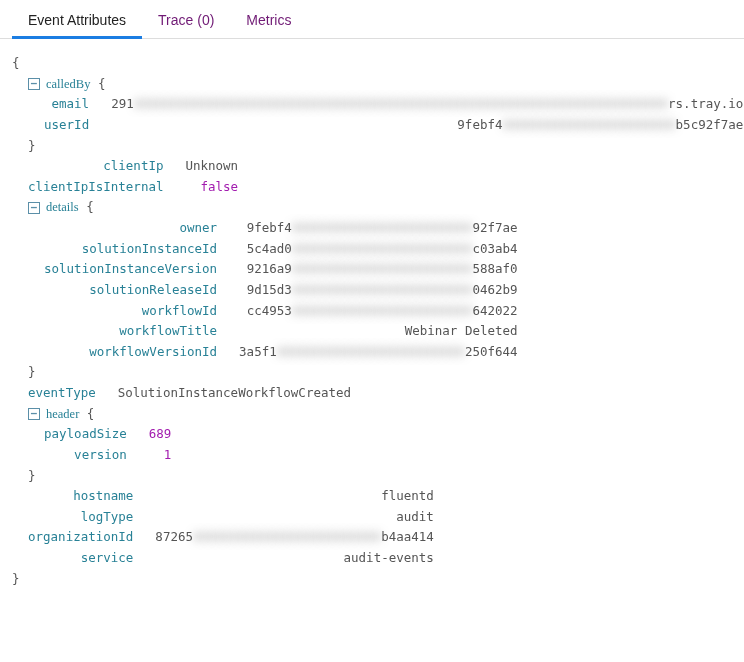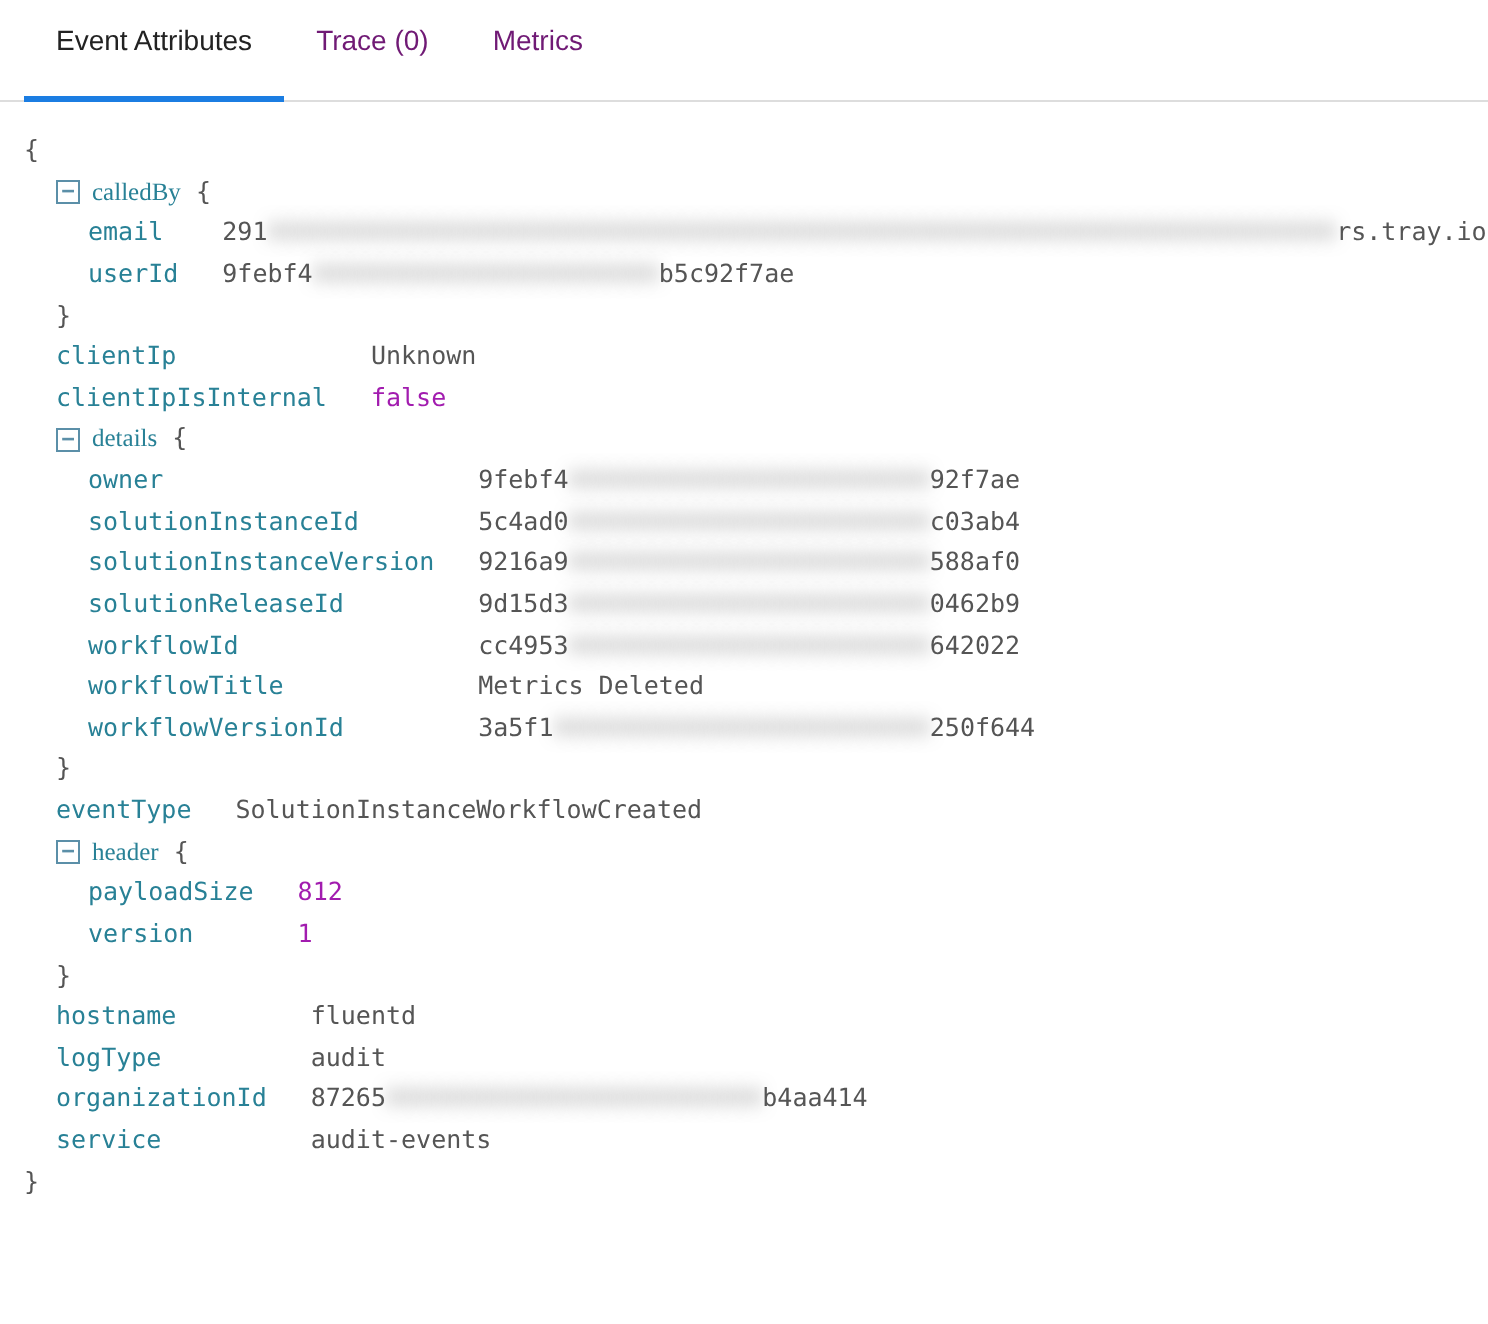--- a/index.html
+++ b/index.html
@@ -20,21 +20,21 @@
   .tab {
     padding: 12px 16px 10px;
     font-size: 14px;
     color: #701a75;
     cursor: pointer;
     margin-bottom: -1px;
   }
   .tab.active {
     color: #222;
     border-bottom: 3px solid #1b7de2;
-    padding-bottom: 20px;
+    padding-bottom: 8px;
     font-weight: 500;
   }
   .json-view {
     padding: 14px 12px;
     font-family: 'Consolas', 'Menlo', 'Monaco', monospace;
     font-size: 12.5px;
     line-height: 1.65;
   }
   .row { display: flex; align-items: center; }
   .indent-0 { padding-left: 0; }
@@ -53,21 +53,21 @@
     margin-right: 6px;
     font-family: monospace;
     font-weight: bold;
   }
   .key { color: #288196; margin-right: 6px; }
   .obj-key { color: #288196; font-family: Liberation Serif, serif; }
   .val { color: #555; white-space: pre; }
   .val.bool, .val.num { color: #a21caf; }
   .kv-table { display: table; }
   .kv-row { display: table-row; }
-  .kv-key, .kv-val { display: table-cell; vertical-align: top; }
+  .kv-key, .kv-val { display: table-cell; vertical-align: top; text-align: right; }
   .kv-key { padding-right: 16px; }
   .blurred {
     color: transparent;
     text-shadow: 0 0 8px rgba(80,80,80,0.6);
   }
 </style>
 </head>
 <body>
 
 <div class="tabs">
@@ -138,21 +138,21 @@
       <div class="kv-row">
         <div class="kv-key"><span class="key">solutionReleaseId</span></div>
         <div class="kv-val"><span class="val"><span>9d15d3</span><span class="blurred">XXXXXXXXXXXXXXXXXXXXXXXX</span><span>0462b9</span></span></div>
       </div>
       <div class="kv-row">
         <div class="kv-key"><span class="key">workflowId</span></div>
         <div class="kv-val"><span class="val"><span>cc4953</span><span class="blurred">XXXXXXXXXXXXXXXXXXXXXXXX</span><span>642022</span></span></div>
       </div>
       <div class="kv-row">
         <div class="kv-key"><span class="key">workflowTitle</span></div>
-        <div class="kv-val"><span class="val">Metrics Deleted</span></div>
+        <div class="kv-val"><span class="val">Webinar Deleted</span></div>
       </div>
       <div class="kv-row">
         <div class="kv-key"><span class="key">workflowVersionId</span></div>
         <div class="kv-val"><span class="val"><span>3a5f1</span><span class="blurred">XXXXXXXXXXXXXXXXXXXXXXXXX</span><span>250f644</span></span></div>
       </div>
     </div>
   </div>
   <div class="row indent-1">
       <span class="brace">}</span>
     </div>
@@ -168,21 +168,21 @@
 
   <div class="row indent-1">
     <span class="toggler">−</span>
     <span class="obj-key">header</span>
     <span class="brace">&nbsp;{</span>
   </div>
   <div class="indent-2">
     <div class="kv-table">
       <div class="kv-row">
         <div class="kv-key"><span class="key">payloadSize</span></div>
-        <div class="kv-val"><span class="val num">812</span></div>
+        <div class="kv-val"><span class="val num">689</span></div>
       </div>
       <div class="kv-row">
         <div class="kv-key"><span class="key">version</span></div>
         <div class="kv-val"><span class="val num">1</span></div>
       </div>
     </div>
   </div>
   <div class="row indent-1">
       <span class="brace">}</span>
     </div>

